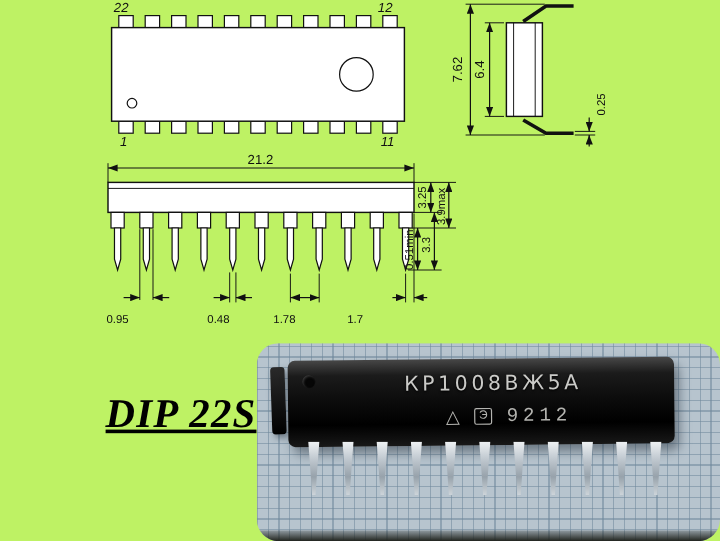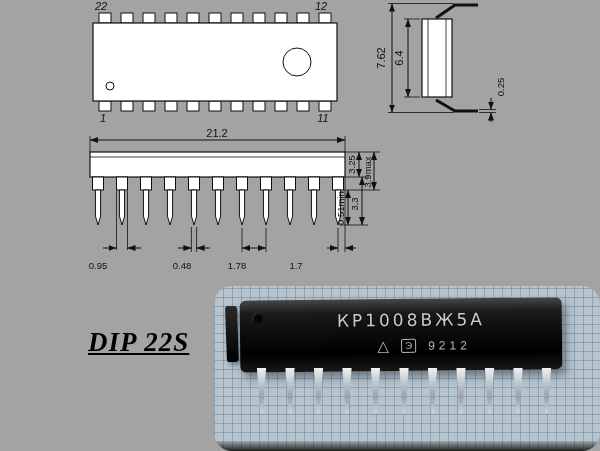--- a/index.html
+++ b/index.html
@@ -1,27 +1,27 @@
 <!DOCTYPE html>
 <html><head>
 <meta charset="utf-8">
 <style>
   html,body{margin:0;padding:0;background:#fff;}
-  .canvas{position:relative;width:600px;height:451px;background:#a3a3a3;overflow:hidden;
+  .canvas{position:relative;width:600px;height:451px;background:#bef264;overflow:hidden;
           font-family:"Liberation Sans",sans-serif;color:#111;}
   svg.drawing{position:absolute;overflow:visible;}
   svg.drawing text{font-family:"Liberation Sans",sans-serif;fill:#111;}
   .tv{left:84px;top:1px;}
   .ev{left:378px;top:1px;}
   .sv{left:78px;top:128px;}
   .dim{font-size:11px;}
   .dimS{font-size:9.5px;}
   .pinNum{font-size:11px;font-style:italic;}
   .title{position:absolute;left:88px;top:327px;font-family:"Liberation Serif",serif;
-         font-style:italic;font-weight:bold;font-size:27px;color:#000;
+         font-style:italic;font-weight:bold;font-size:34px;color:#000;
          text-decoration:underline;letter-spacing:1px;}
   .photo{position:absolute;left:214px;top:286px;width:386px;height:165px;overflow:hidden;
          background-color:#b7c4ce;
          background-image:
            repeating-linear-gradient(0deg, rgba(110,135,155,.55) 0, rgba(110,135,155,.55) 1px, transparent 1px, transparent 9px),
            repeating-linear-gradient(90deg, rgba(110,135,155,.55) 0, rgba(110,135,155,.55) 1px, transparent 1px, transparent 9px); border-radius: 18px;}
   .chip-tab{position:absolute;left:12px;top:20px;width:12px;height:56px;border-radius:3px;
          background:linear-gradient(180deg,#2a2a2a,#000);transform:rotate(-2deg);
          box-shadow:2px 3px 5px rgba(35,48,60,.5);}
   .chip{position:absolute;left:26px;top:13px;width:322px;height:72px;border-radius:6px;
@@ -30,21 +30,21 @@
          box-shadow:4px 6px 9px rgba(35,48,60,.5);}
   .chip-dimple{position:absolute;left:12px;top:12px;width:11px;height:11px;border-radius:50%;
          background:#060606;box-shadow:inset 1px 1px 2px #3a3a3a;}
   .chip-marking{position:absolute;top:11px;left:0;right:0;text-align:center;padding-left:20px;
          color:#cbcbc8;font-size:17px;letter-spacing:3px;
          font-family:"DejaVu Sans",sans-serif;text-shadow:0 1px 2px #000;}
   .chip-logo-row{position:absolute;top:39px;left:0;right:0;display:flex;justify-content:center;
          align-items:center;gap:12px;padding-left:46px;color:#b4b4b0;}
   .logo-tri{font-size:15px;line-height:1;}
   .logo-box{font-size:10px;line-height:12px;border:1.5px solid #b4b4b0;border-radius:2px;padding:0 3px;}
-  .datecode{font-size:12px;letter-spacing:4px;font-family:Liberation Sans, sans-serif;}
+  .datecode{font-size:16px;letter-spacing:4px;font-family:Liberation Mono, monospace;}
   .pins-row{position:absolute;left:42px;top:82px;width:296px;display:flex;justify-content:space-between;}
   .ppin{width:11px;height:45px;
          background:linear-gradient(180deg,#eef1f3 0%,#c3cbd2 30%,#97a2ab 65%,#cfd6db 100%);
          clip-path:polygon(8% 0,92% 0,75% 55%,63% 100%,37% 100%,25% 55%);
          filter:drop-shadow(3px 4px 2px rgba(40,55,70,.45));}
   .photo-bottom-band{position:absolute;left:0;bottom:0;width:100%;height:9px;
          background:linear-gradient(180deg,rgba(25,28,22,.25),#20231d);}
 </style>
 </head>
 <body>

